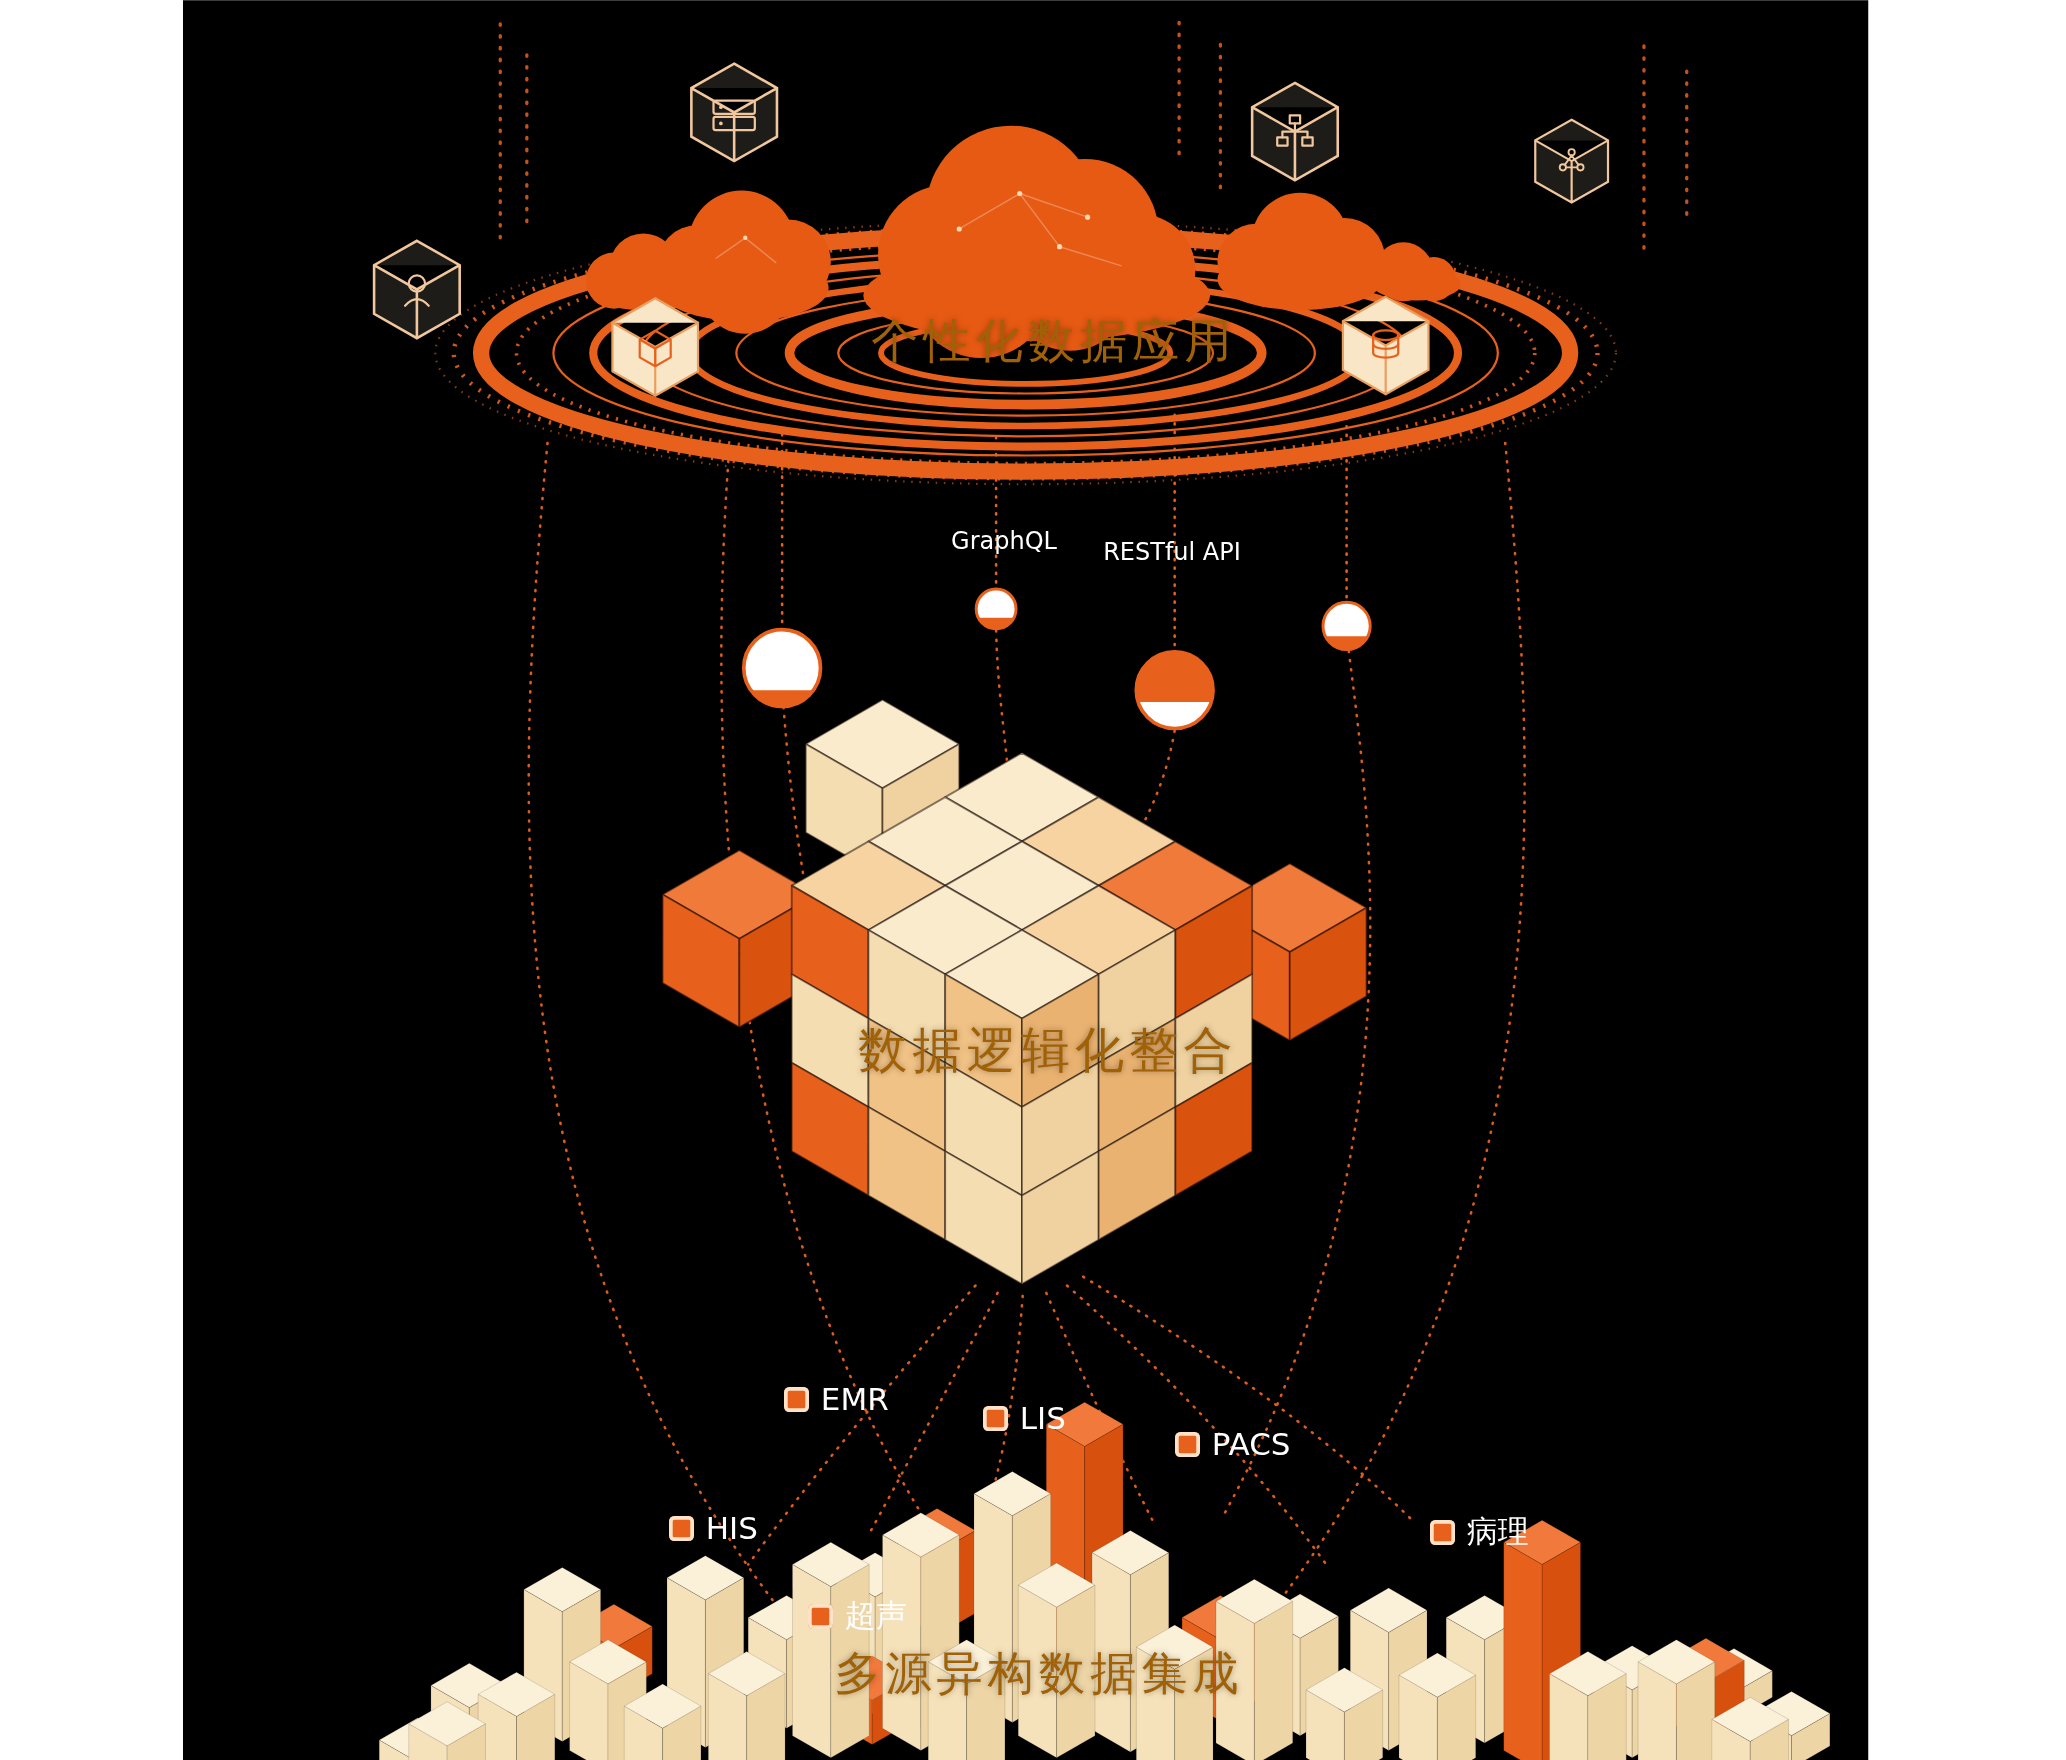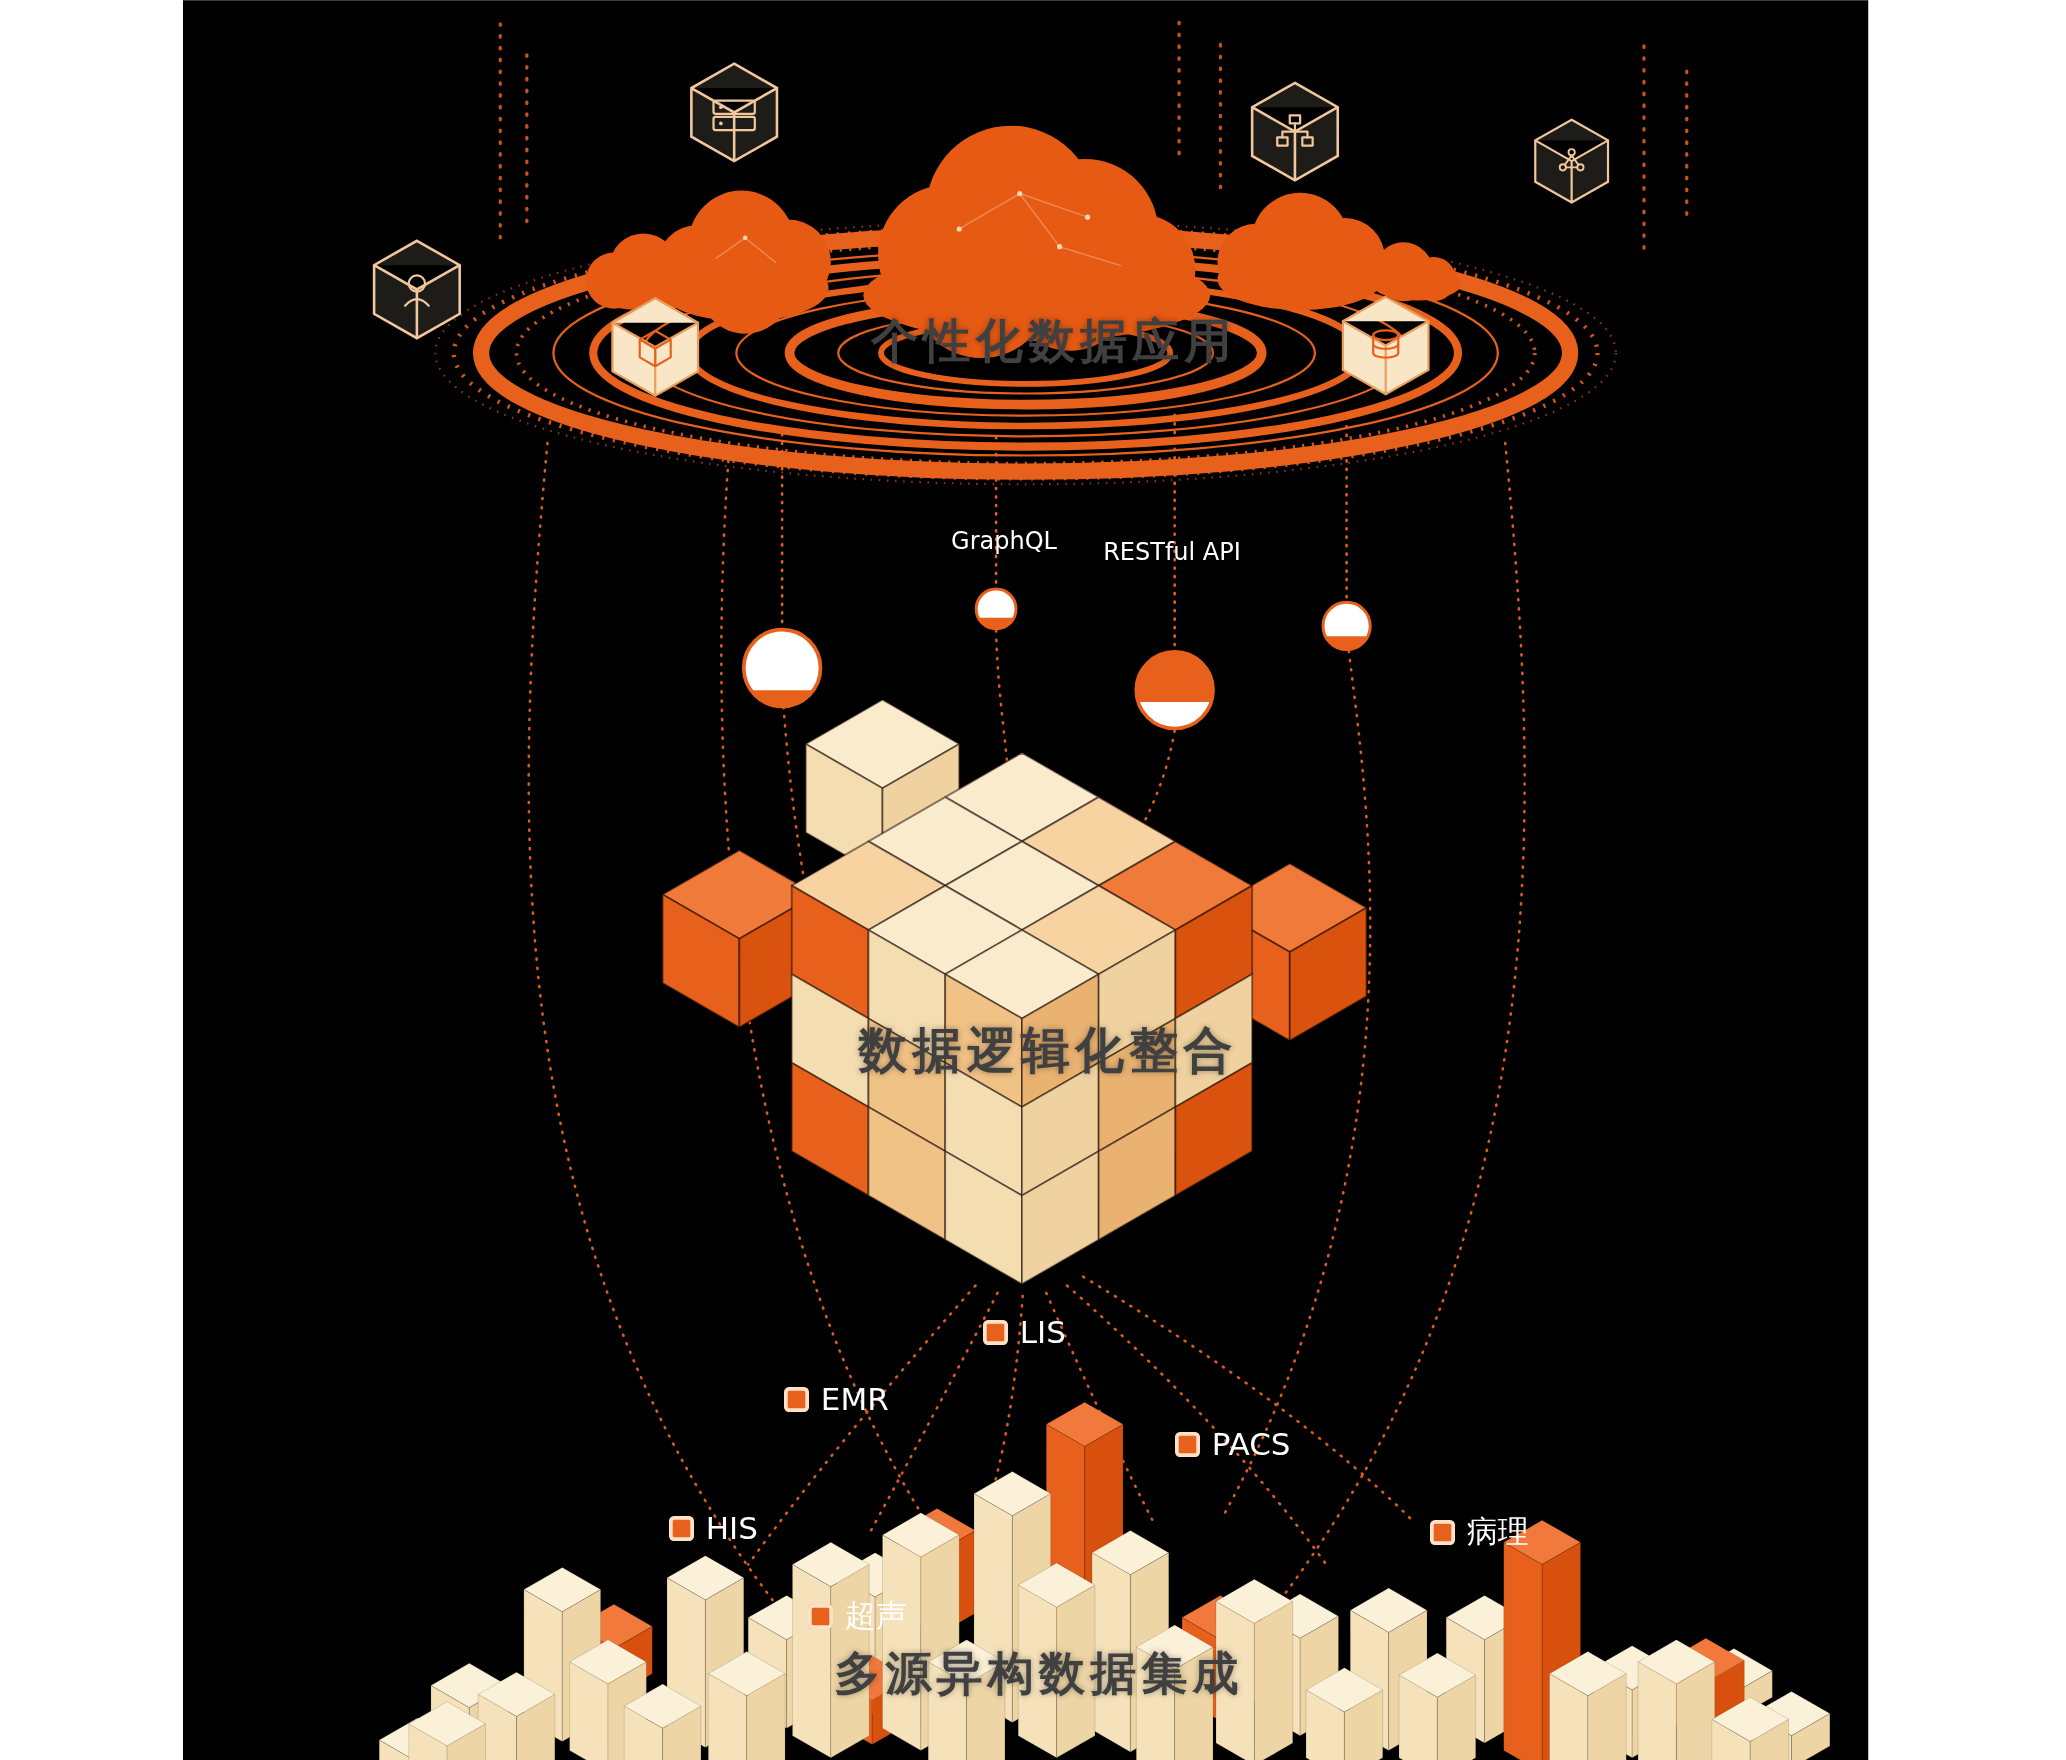--- a/index.html
+++ b/index.html
@@ -2,32 +2,32 @@
 <html style="font-size:11.8px"><head>
 <meta charset="utf-8">
 <style>
   *{margin:0;padding:0;box-sizing:border-box}
   html,body{width:2066px;height:1761px;background:#ffffff;overflow:hidden;
     font-family:"DejaVu Sans","Liberation Sans",sans-serif}
   .stage{position:absolute;left:0;top:0;width:2066px;height:1761px}
   svg.art{position:absolute;left:0;top:0;z-index:1}
   .lbl{position:absolute;z-index:5;white-space:nowrap;color:#fff}
   .centered{transform:translate(-50%,-50%)}
-  .title{font-weight:bold;color:#404040;letter-spacing:5.2px;text-shadow:0 0 5.9px rgba(0,0,0,.35)}
+  .title{font-weight:normal;color:#a16207;letter-spacing:5.2px;text-shadow:0 0 5.9px rgba(0,0,0,.35)}
   .title-top{left:1054px;top:341px;font-size:47px}
   .title-mid{left:1048px;top:1051px;font-size:49px}
   .title-bottom{left:1039px;top:1674px;font-size:46px}
   .api-label{font-size:24px;color:#ffffff}
   .api-graphql{left:1004px;top:541px}
   .api-restful{left:1172px;top:552px}
   .src-label{display:flex;align-items:center;gap:11.8px;font-size:31px;color:#ffffff}
   .bullet{width:25px;height:25px;border-radius:5.2px;background:#E8611C;
     box-shadow:inset 0 0 0 3.7px rgba(255,241,220,.9);flex:0 0 auto}
   .src-emr{left:784px;top:1381px}
-  .src-lis{left:983px;top:1314px}
+  .src-lis{left:983px;top:1400px}
   .src-his{left:669px;top:1510px}
   .src-pacs{left:1175px;top:1426px}
   .src-pathology{left:1430px;top:1511px}
   .src-ultrasound{left:808px;top:1595px}
   .frame-light{fill:rgba(250,228,198,.12);stroke:#F1C79E;stroke-width:3.5}
   .frame-solid{fill:#F8E6C6;stroke:#E8A061;stroke-width:3}
   .glyph-cream{stroke:#F1C79E;fill:none;stroke-width:3;stroke-linejoin:round;stroke-linecap:round}
   .glyph-orange{stroke:#E8611C;fill:none;stroke-width:3;stroke-linejoin:round;stroke-linecap:round}
   .dotline{stroke:#E8611C;stroke-width:4.5;stroke-dasharray:2 14;stroke-linecap:round;fill:none;opacity:.85}
   .string{stroke:#E8611C;stroke-width:3.5;stroke-dasharray:1.5 10;stroke-linecap:round;fill:none}

